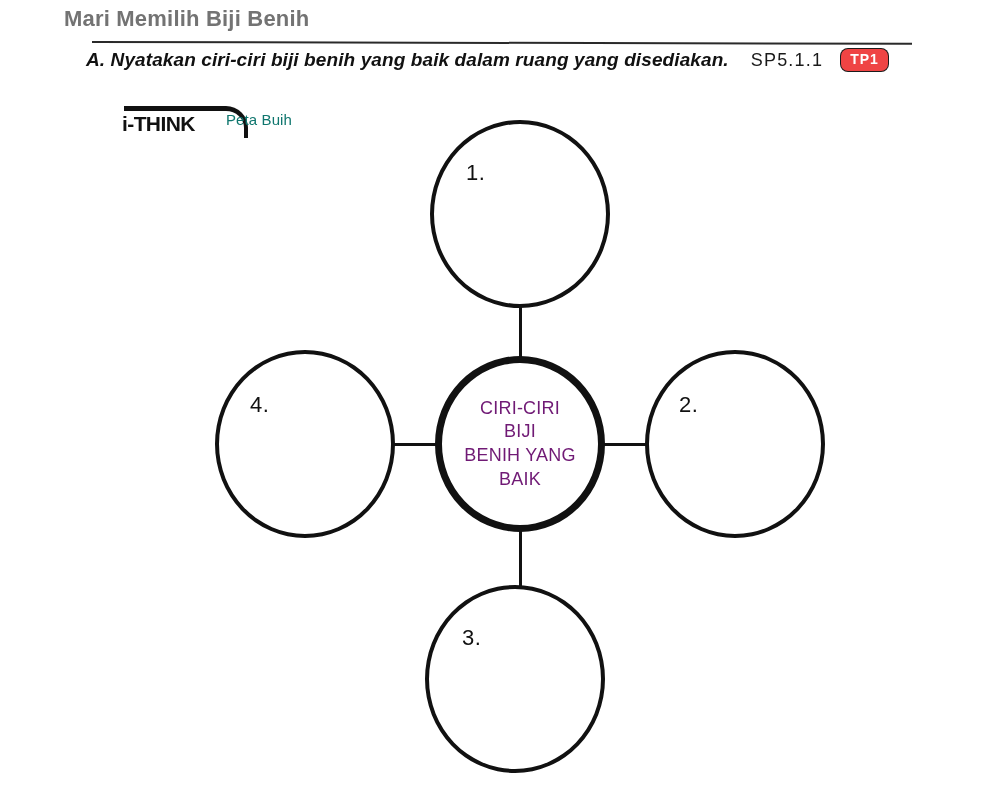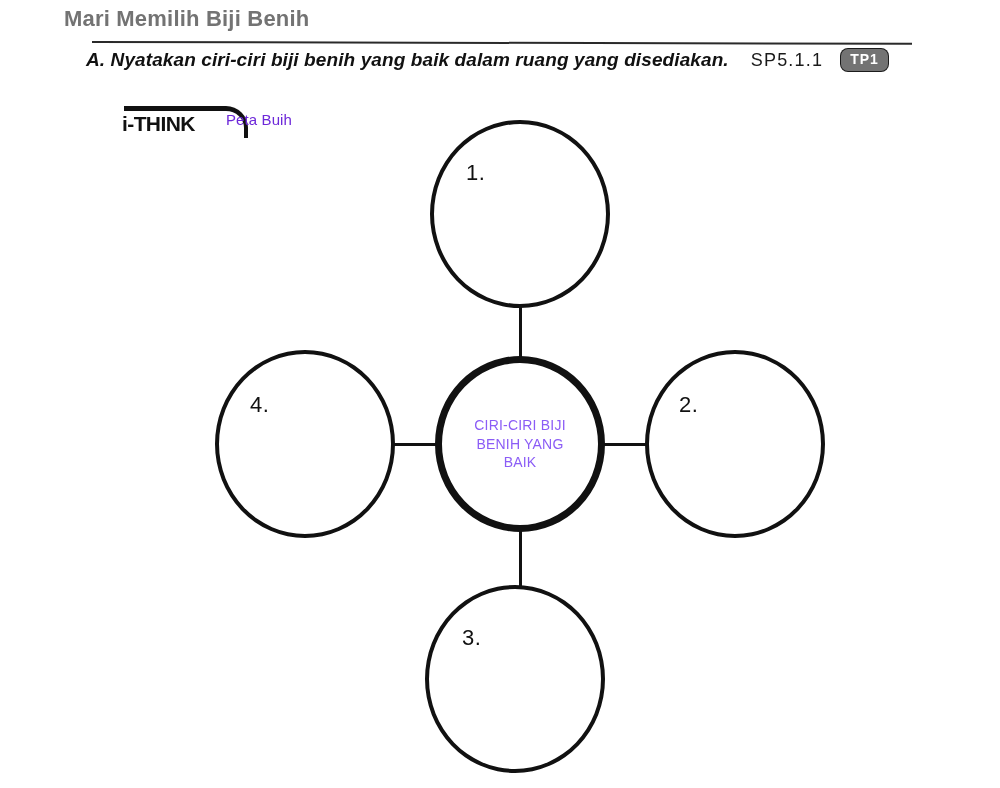--- a/index.html
+++ b/index.html
@@ -56,21 +56,21 @@
   }
   #sp-code {
     margin-left: 22px;
     font-size: 18px;
     font-weight: normal;
     letter-spacing: 1.2px;
     color: #1a1a1a;
   }
   #tp-badge {
     margin-left: 18px;
-    background: #737373;
+    background: #ef4444;
     color: #ffffff;
     font-size: 14px;
     font-weight: bold;
     letter-spacing: 1px;
     padding: 2px 9px 3px 9px;
     border-radius: 7px;
     line-height: 1.15;
     box-shadow: 0 0 0 1px #1b1b1b;
   }
 
@@ -109,21 +109,21 @@
     font-weight: bold;
     letter-spacing: -0.6px;
     color: #111111;
   }
   #peta-buih-label {
     position: absolute;
     left: 104px;
     top: 5px;
     font-size: 15px;
     font-weight: normal;
-    color: #6d28d9;
+    color: #0f766e;
     letter-spacing: 0.1px;
   }
 
   
   #bubble-map {
     position: absolute;
     left: 0;
     top: 0;
     width: 1000px;
     height: 788px;
@@ -158,24 +158,24 @@
 
   .bubble-number {
     position: absolute;
     font-size: 22px;
     font-weight: normal;
     color: #111111;
     letter-spacing: 0.5px;
   }
 
   #center-label {
-    font-size: 14px;
+    font-size: 18px;
     line-height: 1.32;
     text-align: center;
-    color: #8b5cf6;
+    color: #701a75;
     letter-spacing: 0.2px;
     white-space: pre-line;
     padding: 0 20px;
   }
 
   
   #bubble-1 { left: 430px; top: 120px; }
   #bubble-2 { left: 645px; top: 350px; }
   #bubble-3 { left: 425px; top: 585px; }
   #bubble-4 { left: 215px; top: 350px; }

